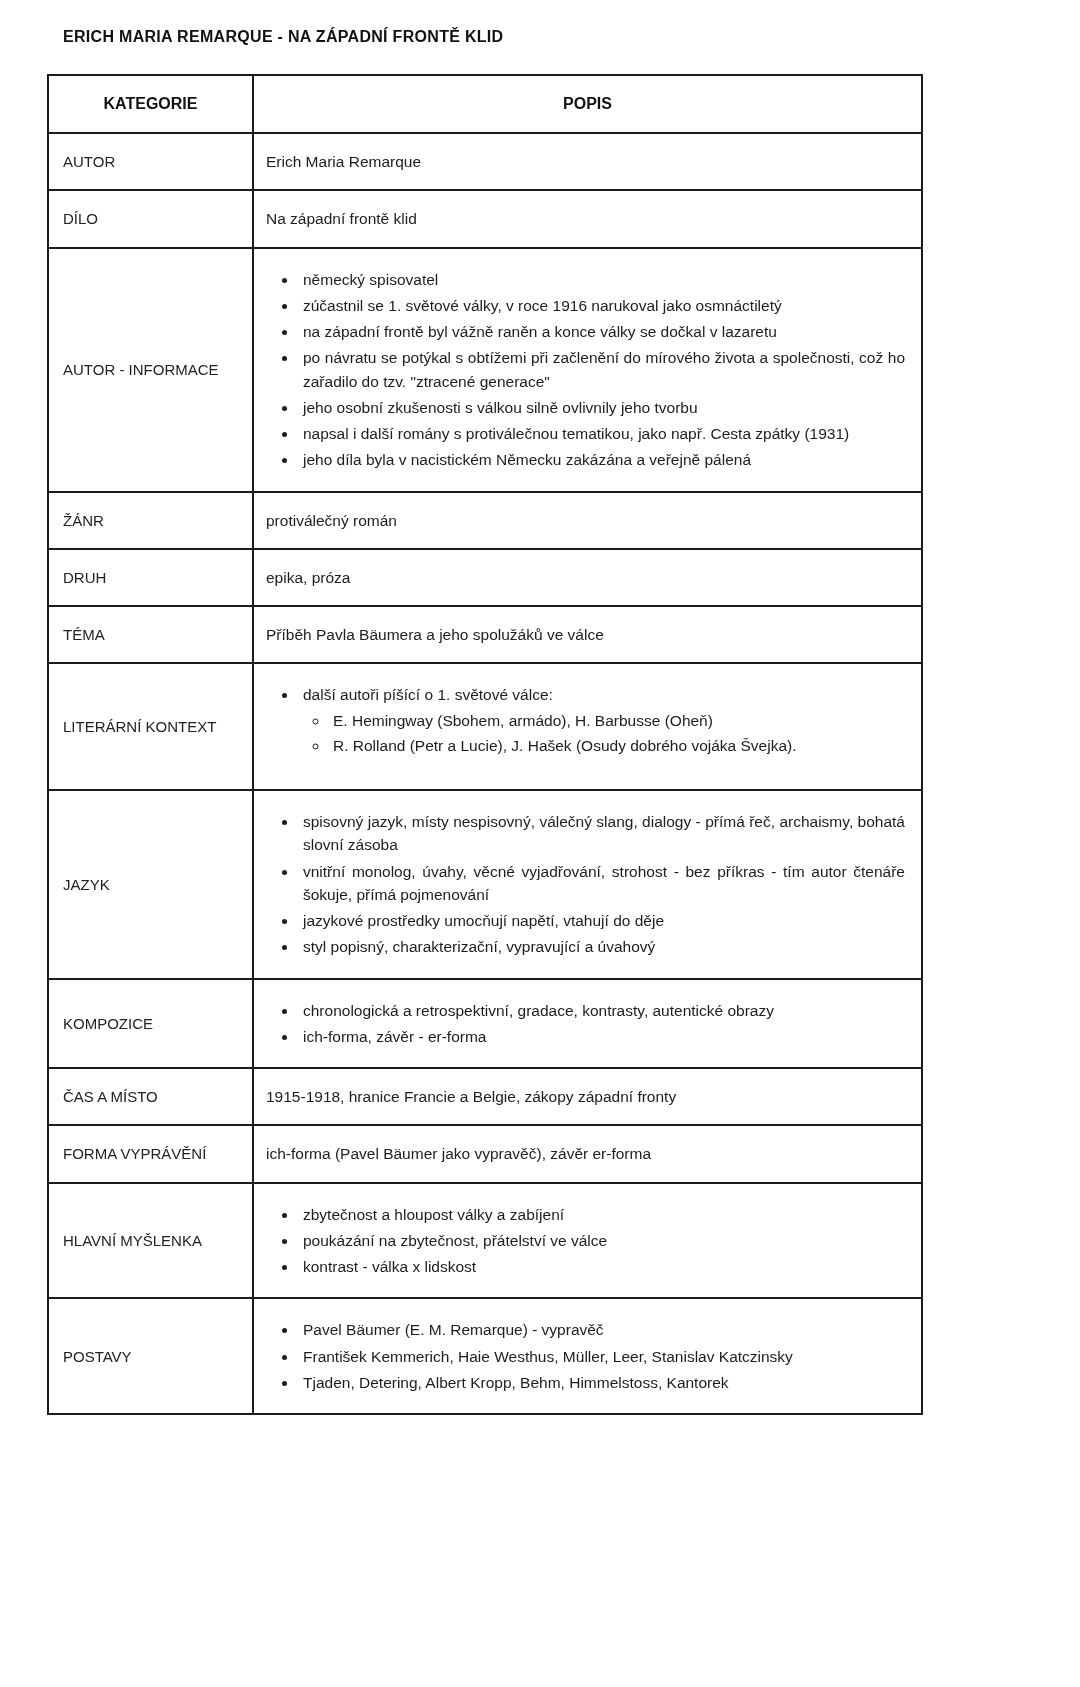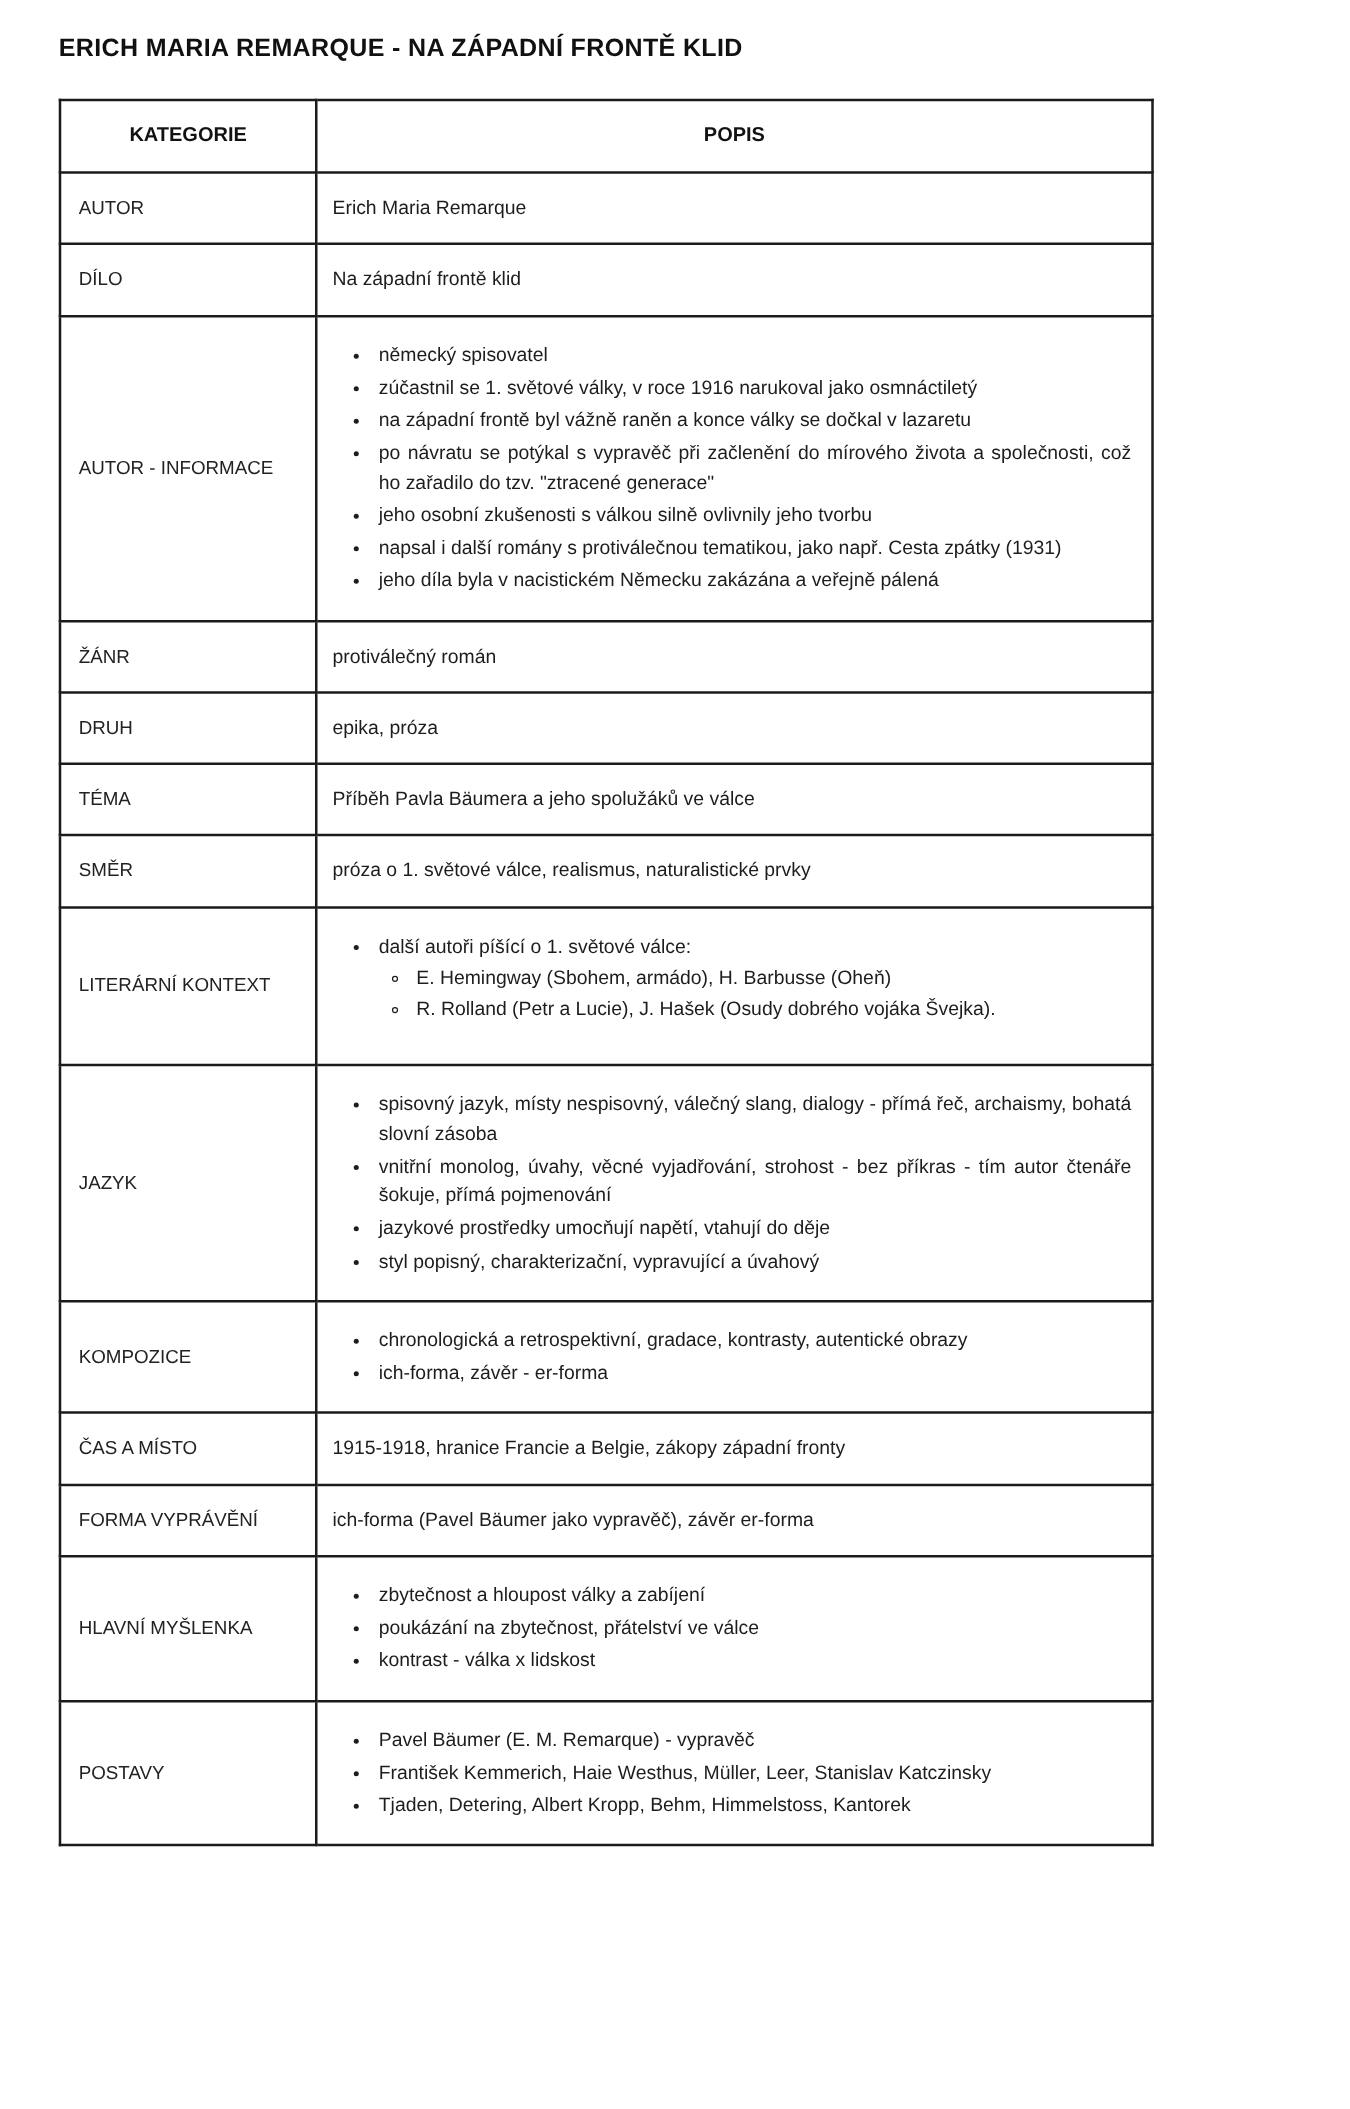--- a/index.html
+++ b/index.html
@@ -11,25 +11,25 @@
   }
   body {
     width: 1080px;
     min-height: 1687px;
     box-sizing: border-box;
   }
   .page {
     padding: 24px 47px 40px 47px;
   }
   .doc-title {
-    font-size: 20px;
+    font-size: 16px;
     font-weight: 800;
     letter-spacing: 0.3px;
     color: #111111;
-    margin: 4px 0 28px 0;
+    margin: 4px 0 28px 16px;
   }
   table.info-table {
     border-collapse: collapse;
     width: 876px;
     table-layout: fixed;
   }
   .info-table th,
   .info-table td {
     border: 2px solid #1b1b1b;
     box-sizing: border-box;
@@ -101,42 +101,38 @@
           <td class="cell-category">DÍLO</td>
           <td class="cell-popis"><span>Na západní frontě klid</span></td>
         </tr>
         <tr>
           <td class="cell-category">AUTOR - INFORMACE</td>
           <td class="cell-popis">
             <ul class="bullets justify">
               <li><span>německý spisovatel</span></li>
               <li><span>zúčastnil se 1. světové války, v roce 1916 narukoval jako osmnáctiletý</span></li>
               <li><span>na západní frontě byl vážně raněn a konce války se dočkal v lazaretu</span></li>
-              <li><span>po návratu se potýkal s vypravěč při začlenění do mírového života a společnosti, což ho zařadilo do tzv. "ztracené generace"</span></li>
+              <li><span>po návratu se potýkal s obtížemi při začlenění do mírového života a společnosti, což ho zařadilo do tzv. "ztracené generace"</span></li>
               <li><span>jeho osobní zkušenosti s válkou silně ovlivnily jeho tvorbu</span></li>
               <li><span>napsal i další romány s protiválečnou tematikou, jako např. Cesta zpátky (1931)</span></li>
               <li><span>jeho díla byla v nacistickém Německu zakázána a veřejně pálená</span></li>
             </ul>
           </td>
         </tr>
         <tr class="simple-row">
           <td class="cell-category">ŽÁNR</td>
           <td class="cell-popis"><span>protiválečný román</span></td>
         </tr>
         <tr class="simple-row">
           <td class="cell-category">DRUH</td>
           <td class="cell-popis"><span>epika, próza</span></td>
         </tr>
         <tr class="simple-row">
           <td class="cell-category">TÉMA</td>
           <td class="cell-popis"><span>Příběh Pavla Bäumera a jeho spolužáků ve válce</span></td>
-        </tr>
-        <tr class="simple-row">
-          <td class="cell-category">SMĚR</td>
-          <td class="cell-popis"><span>próza o 1. světové válce, realismus, naturalistické prvky</span></td>
         </tr>
         <tr>
           <td class="cell-category">LITERÁRNÍ KONTEXT</td>
           <td class="cell-popis">
             <ul class="bullets">
               <li><span>další autoři píšící o 1. světové válce:</span><ul class="sub-bullets">
                   <li>E. Hemingway (Sbohem, armádo), H. Barbusse (Oheň)</li>
                   <li>R. Rolland (Petr a Lucie), J. Hašek (Osudy dobrého vojáka Švejka).</li>
                 </ul></li>
             </ul>

